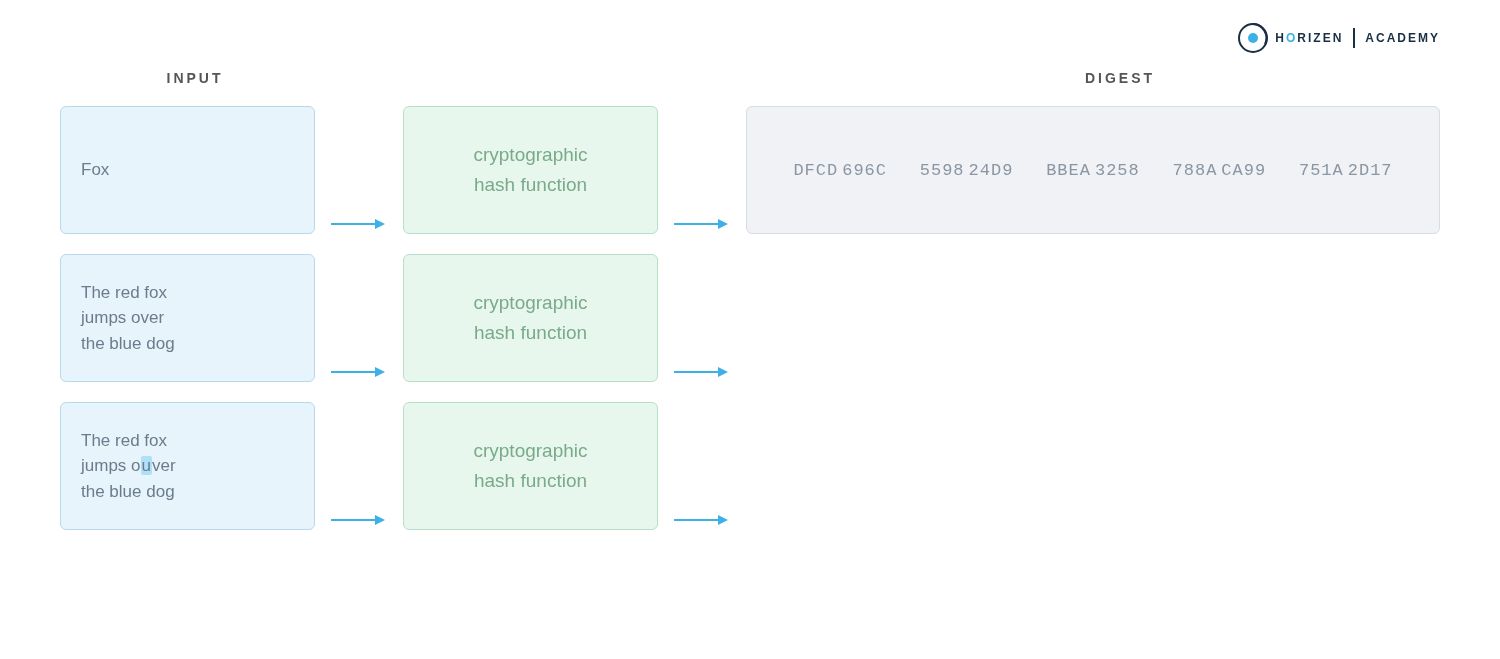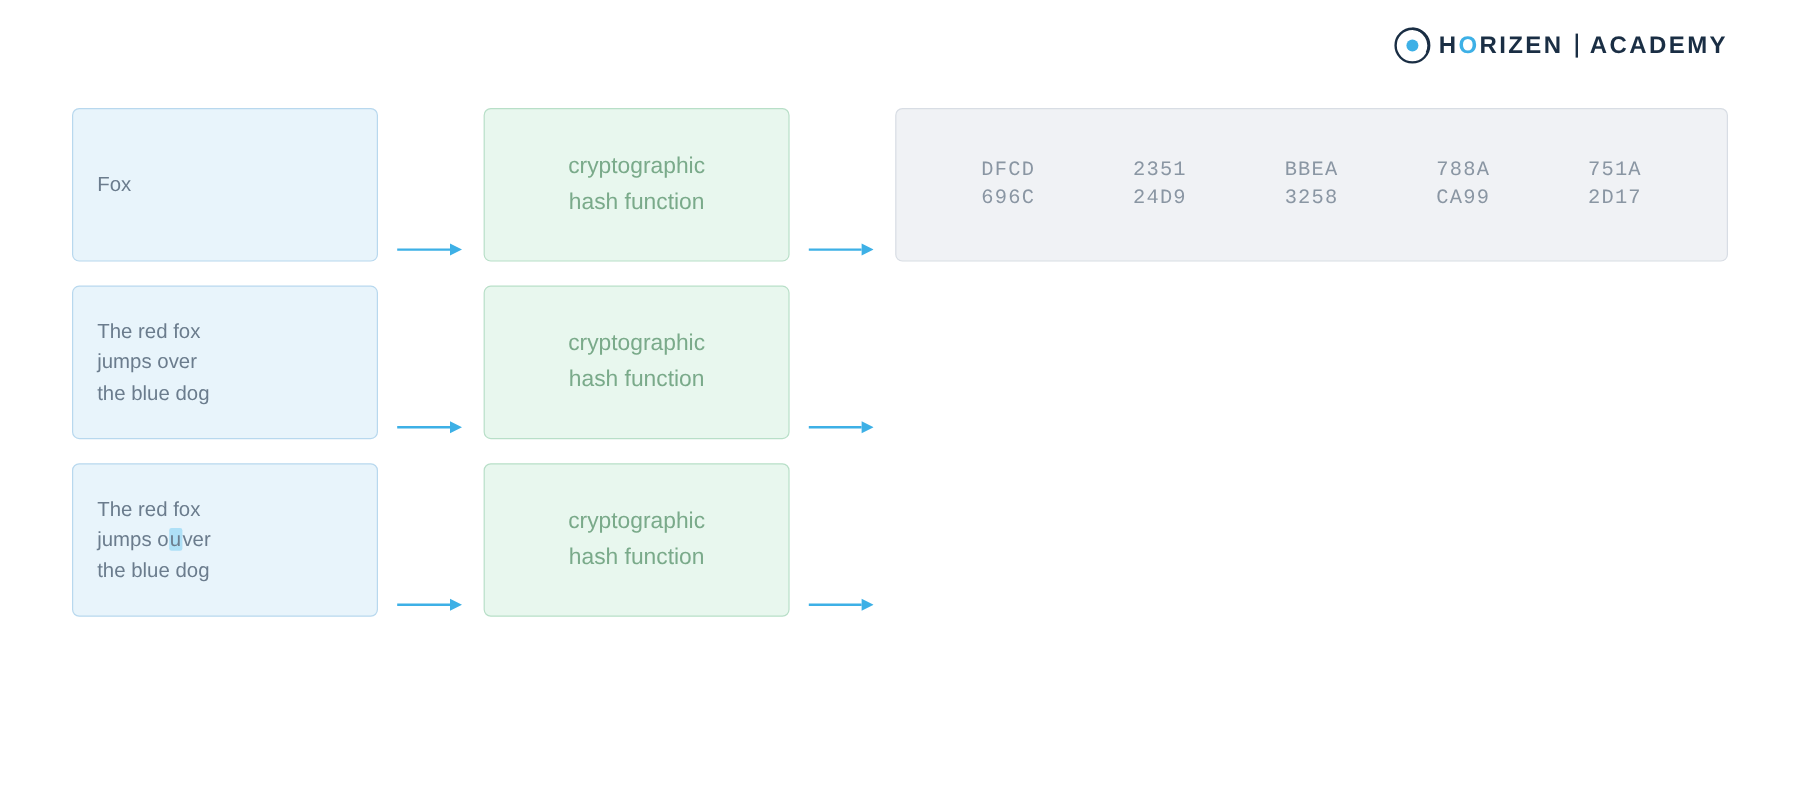--- a/index.html
+++ b/index.html
@@ -27,21 +27,21 @@
       right: 60px;
       display: flex;
       align-items: center;
       gap: 6px;
     }
     .logo-icon {
       width: 32px;
       height: 32px;
     }
     .logo-text {
-      font-size: 20px;
+      font-size: 12px;
       font-weight: 700;
       letter-spacing: 2px;
       color: #1a2e44;
       text-transform: uppercase;
     }
     .logo-divider {
       width: 2px;
       height: 20px;
       background: #1a2e44;
       margin: 0 4px;
@@ -159,21 +159,21 @@
       border: 1.5px solid #d8dde4;
       border-radius: 6px;
       display: flex;
       align-items: center;
       justify-content: space-around;
       padding: 16px 30px;
     }
 
     .digest-col {
       display: flex;
-      flex-direction: column;
+      flex-direction: row;
       align-items: center;
       gap: 4px;
     }
     .digest-val {
       font-size: 17px;
       font-weight: 400;
       color: #8a96a3;
       letter-spacing: 1px;
       font-family: 'Courier New', monospace;
     }
@@ -195,20 +195,24 @@
       <circle cx="16" cy="16" r="14" stroke="#1a2e44" stroke-width="2" fill="none"></circle>
       <circle cx="16" cy="16" r="5" fill="#3db0e6"></circle>
       <path d="M16 2 A14 14 0 0 1 28 22" stroke="#1a2e44" stroke-width="2" fill="none"></path>
     </svg>
     <span class="logo-text">H<span style="color:#3db0e6;">O</span>RIZEN</span>
     <div class="logo-divider"></div>
     <span class="logo-text">ACADEMY</span>
   </div>
 
   <div class="col-headers">
+    <div class="col-header-input">INPUT</div>
+    <div style="flex:1; display:flex; justify-content:flex-end;">
+      <div class="col-header-digest">DIGEST</div>
+    </div>
   </div>
 
   <div class="diagram">
 
     <div class="row">
       <div class="input-box">
         <span class="input-text">Fox</span>
       </div>
       <div class="arrow">
         <svg viewBox="0 0 56 20">
@@ -224,21 +228,21 @@
           <line x1="2" y1="10" x2="46" y2="10" stroke="#3db0e6" stroke-width="2"></line>
           <polygon points="46,5 56,10 46,15" fill="#3db0e6"></polygon>
         </svg>
       </div>
       <div class="digest-box">
         <div class="digest-col">
           <span class="digest-val">DFCD</span>
           <span class="digest-val">696C</span>
         </div>
         <div class="digest-col">
-          <span class="digest-val">2351</span>
+          <span class="digest-val">5598</span>
           <span class="digest-val">24D9</span>
         </div>
         <div class="digest-col">
           <span class="digest-val">BBEA</span>
           <span class="digest-val">3258</span>
         </div>
         <div class="digest-col">
           <span class="digest-val">788A</span>
           <span class="digest-val">CA99</span>
         </div>

